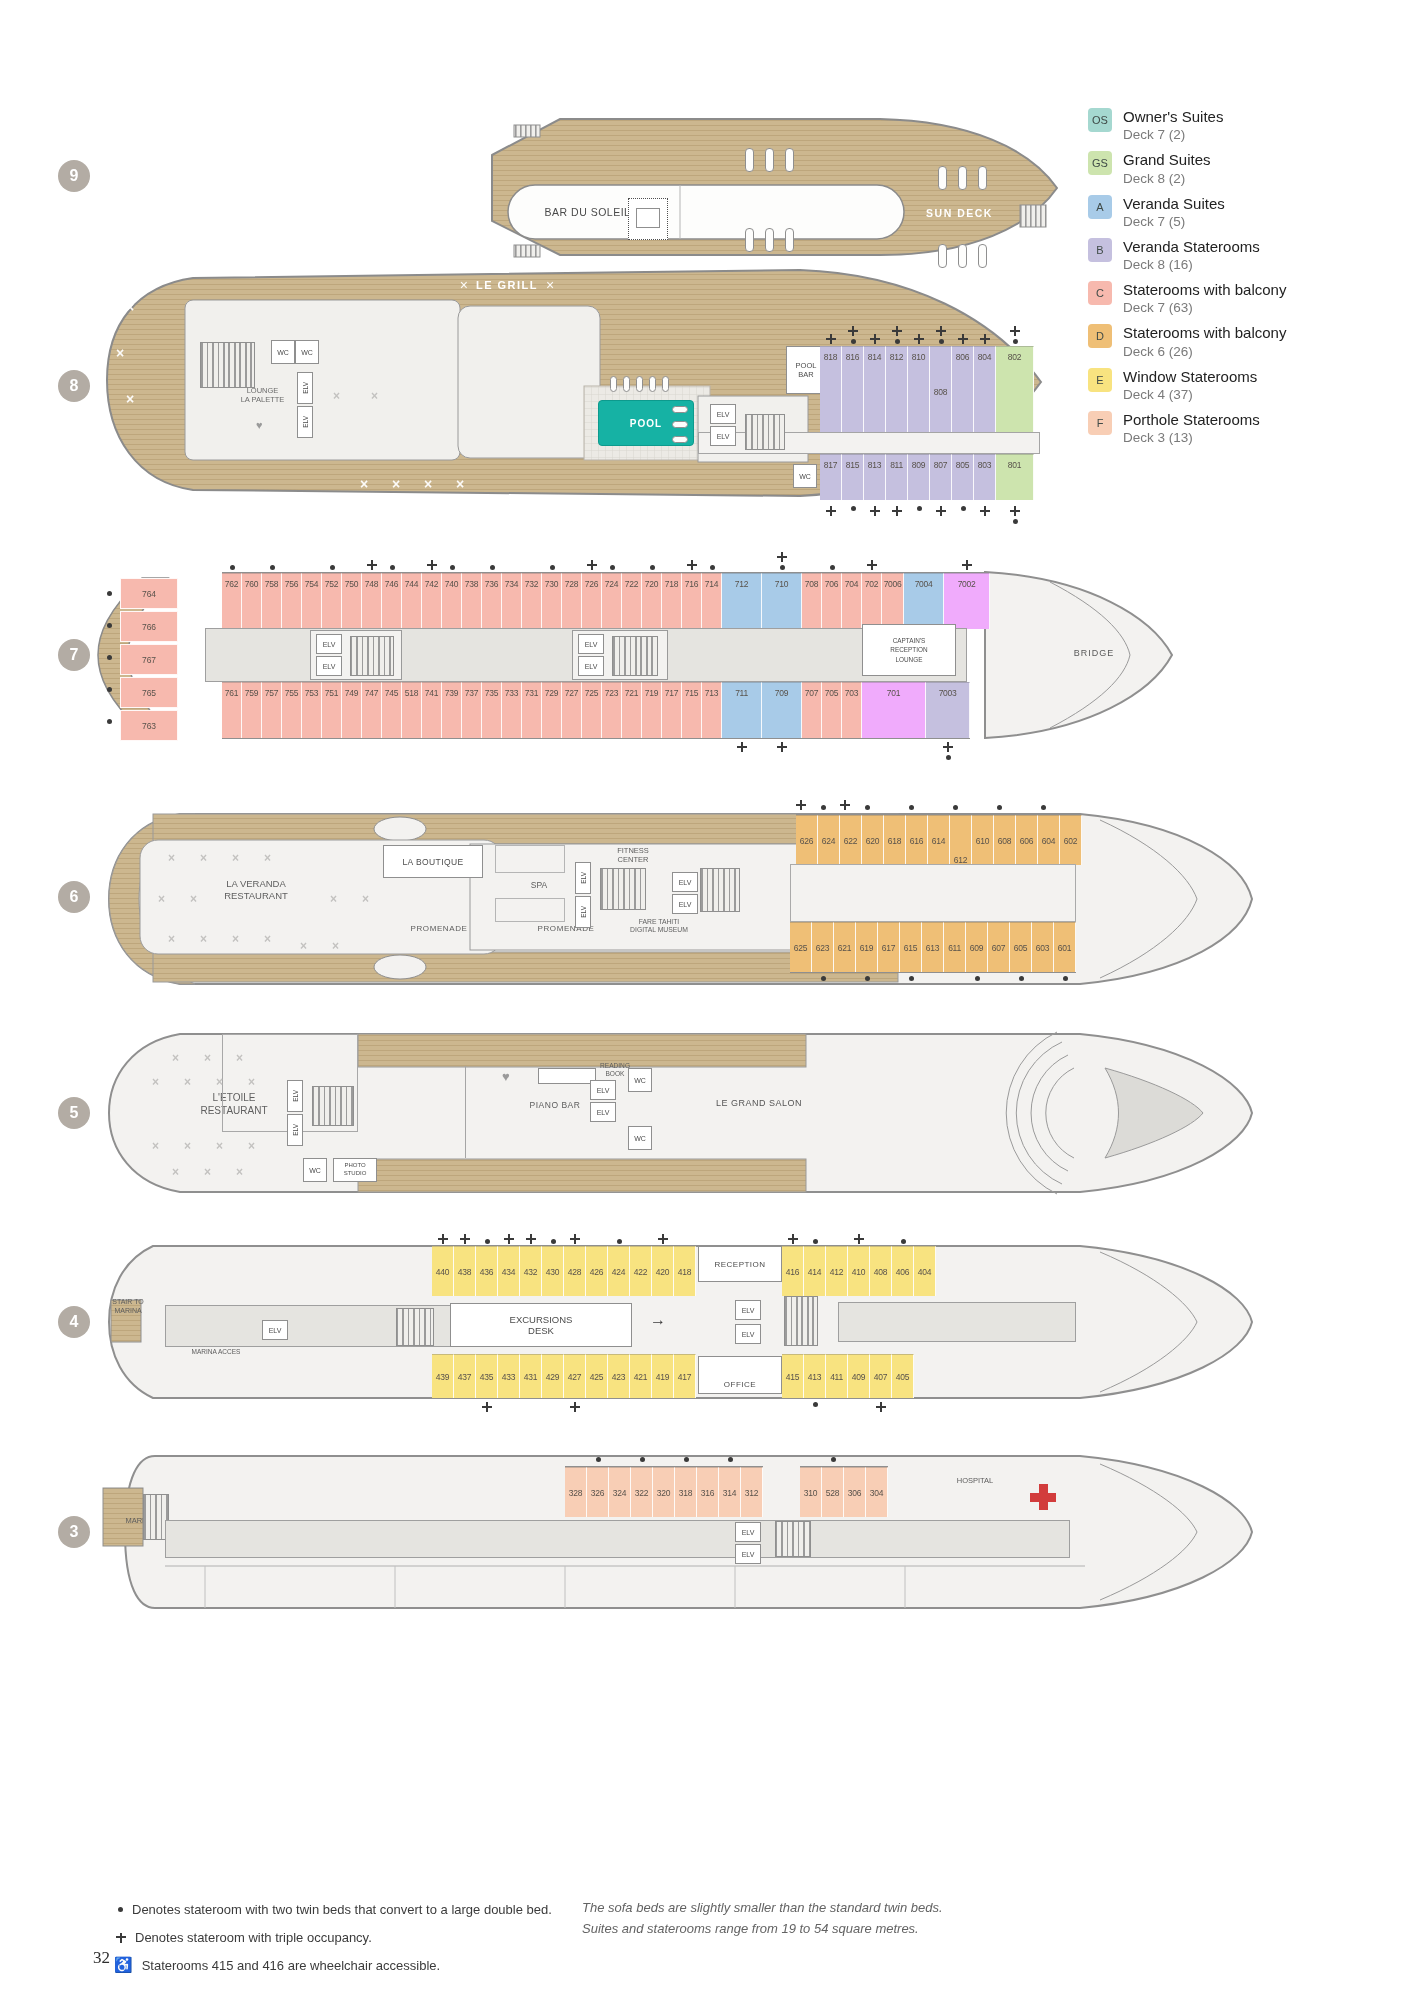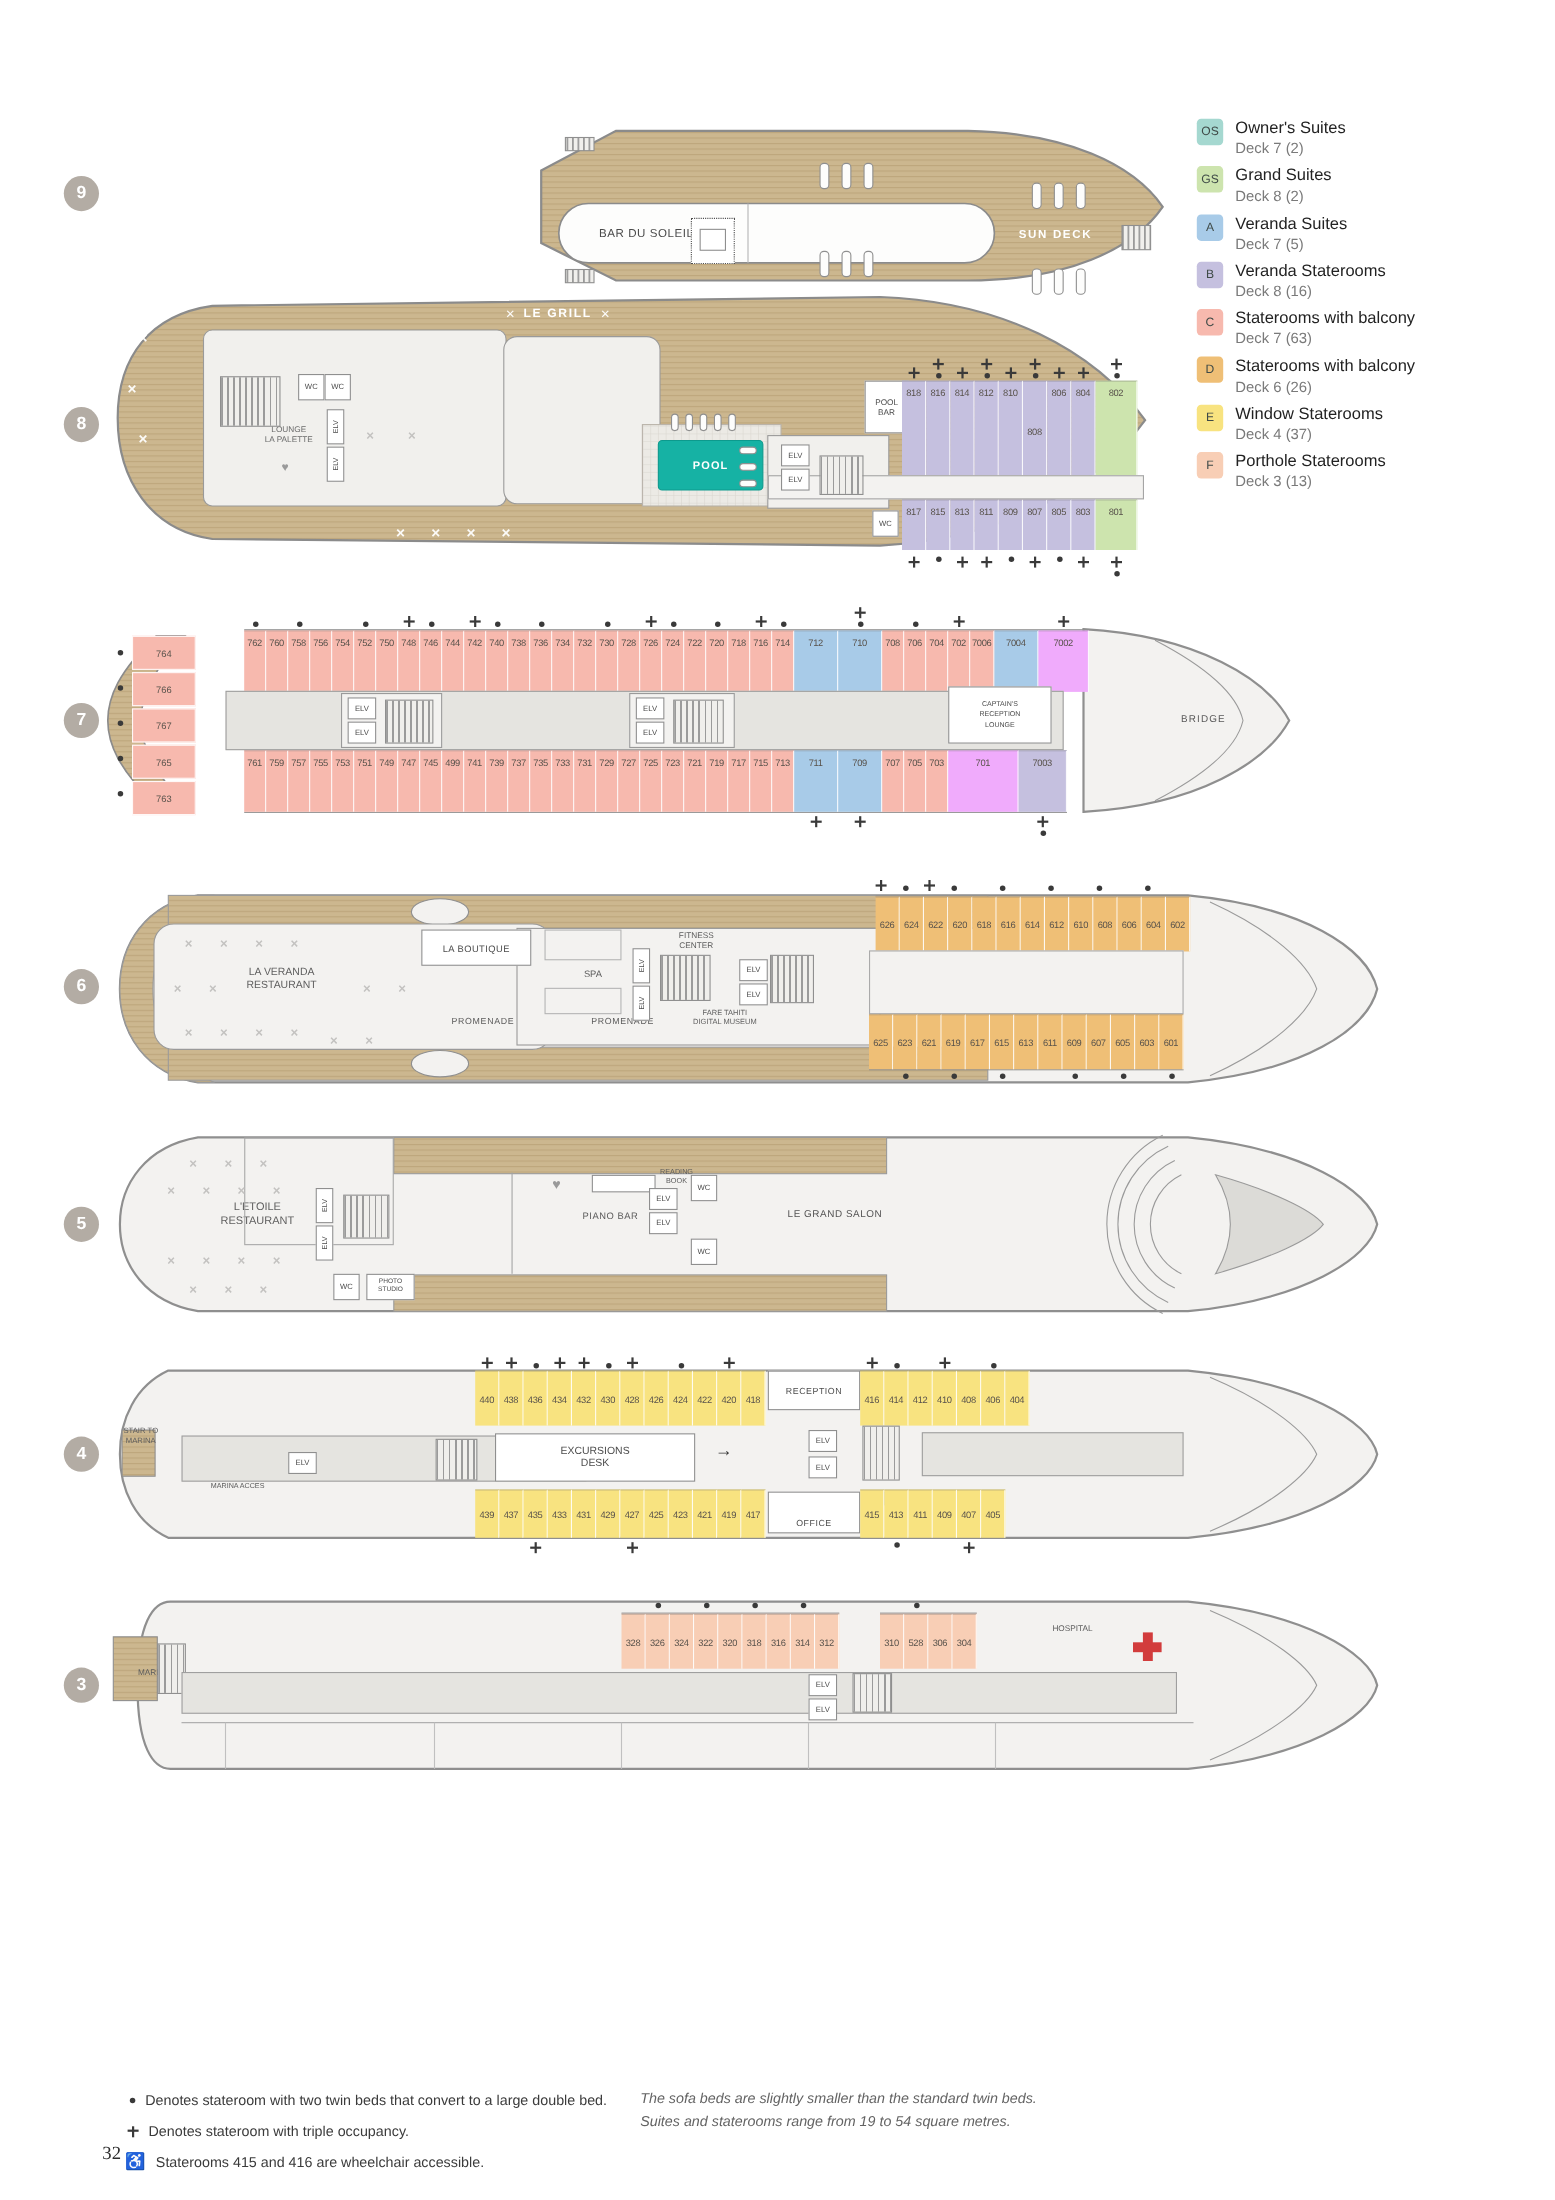--- a/index.html
+++ b/index.html
@@ -569,21 +569,21 @@
       <div class="room cat-C" style="width: 20px;">
         <span>749</span>
       </div>
       <div class="room cat-C" style="width: 20px;">
         <span>747</span>
       </div>
       <div class="room cat-C" style="width: 20px;">
         <span>745</span>
       </div>
       <div class="room cat-C" style="width: 20px;">
-        <span>499</span>
+        <span>518</span>
       </div>
       <div class="room cat-C" style="width: 20px;">
         <span>741</span>
       </div>
       <div class="room cat-C" style="width: 20px;">
         <span>739</span>
       </div>
       <div class="room cat-C" style="width: 20px;">
         <span>737</span>
       </div>
@@ -762,21 +762,21 @@
       </div>
       <div class="room cat-D" style="width: 22px;">
         <span>618</span>
       </div>
       <div class="room cat-D" style="width: 22px;">
         <span>616</span>
       </div>
       <div class="room cat-D" style="width: 22px;">
         <span>614</span>
       </div>
-      <div class="room cat-D" style="width: 22px;">
+      <div class="room cat-D" style="width: 22px; align-items: flex-end;">
         <span>612</span>
       </div>
       <div class="room cat-D" style="width: 22px;">
         <span>610</span>
       </div>
       <div class="room cat-D" style="width: 22px;">
         <span>608</span>
       </div>
       <div class="room cat-D" style="width: 22px;">
         <span>606</span>

